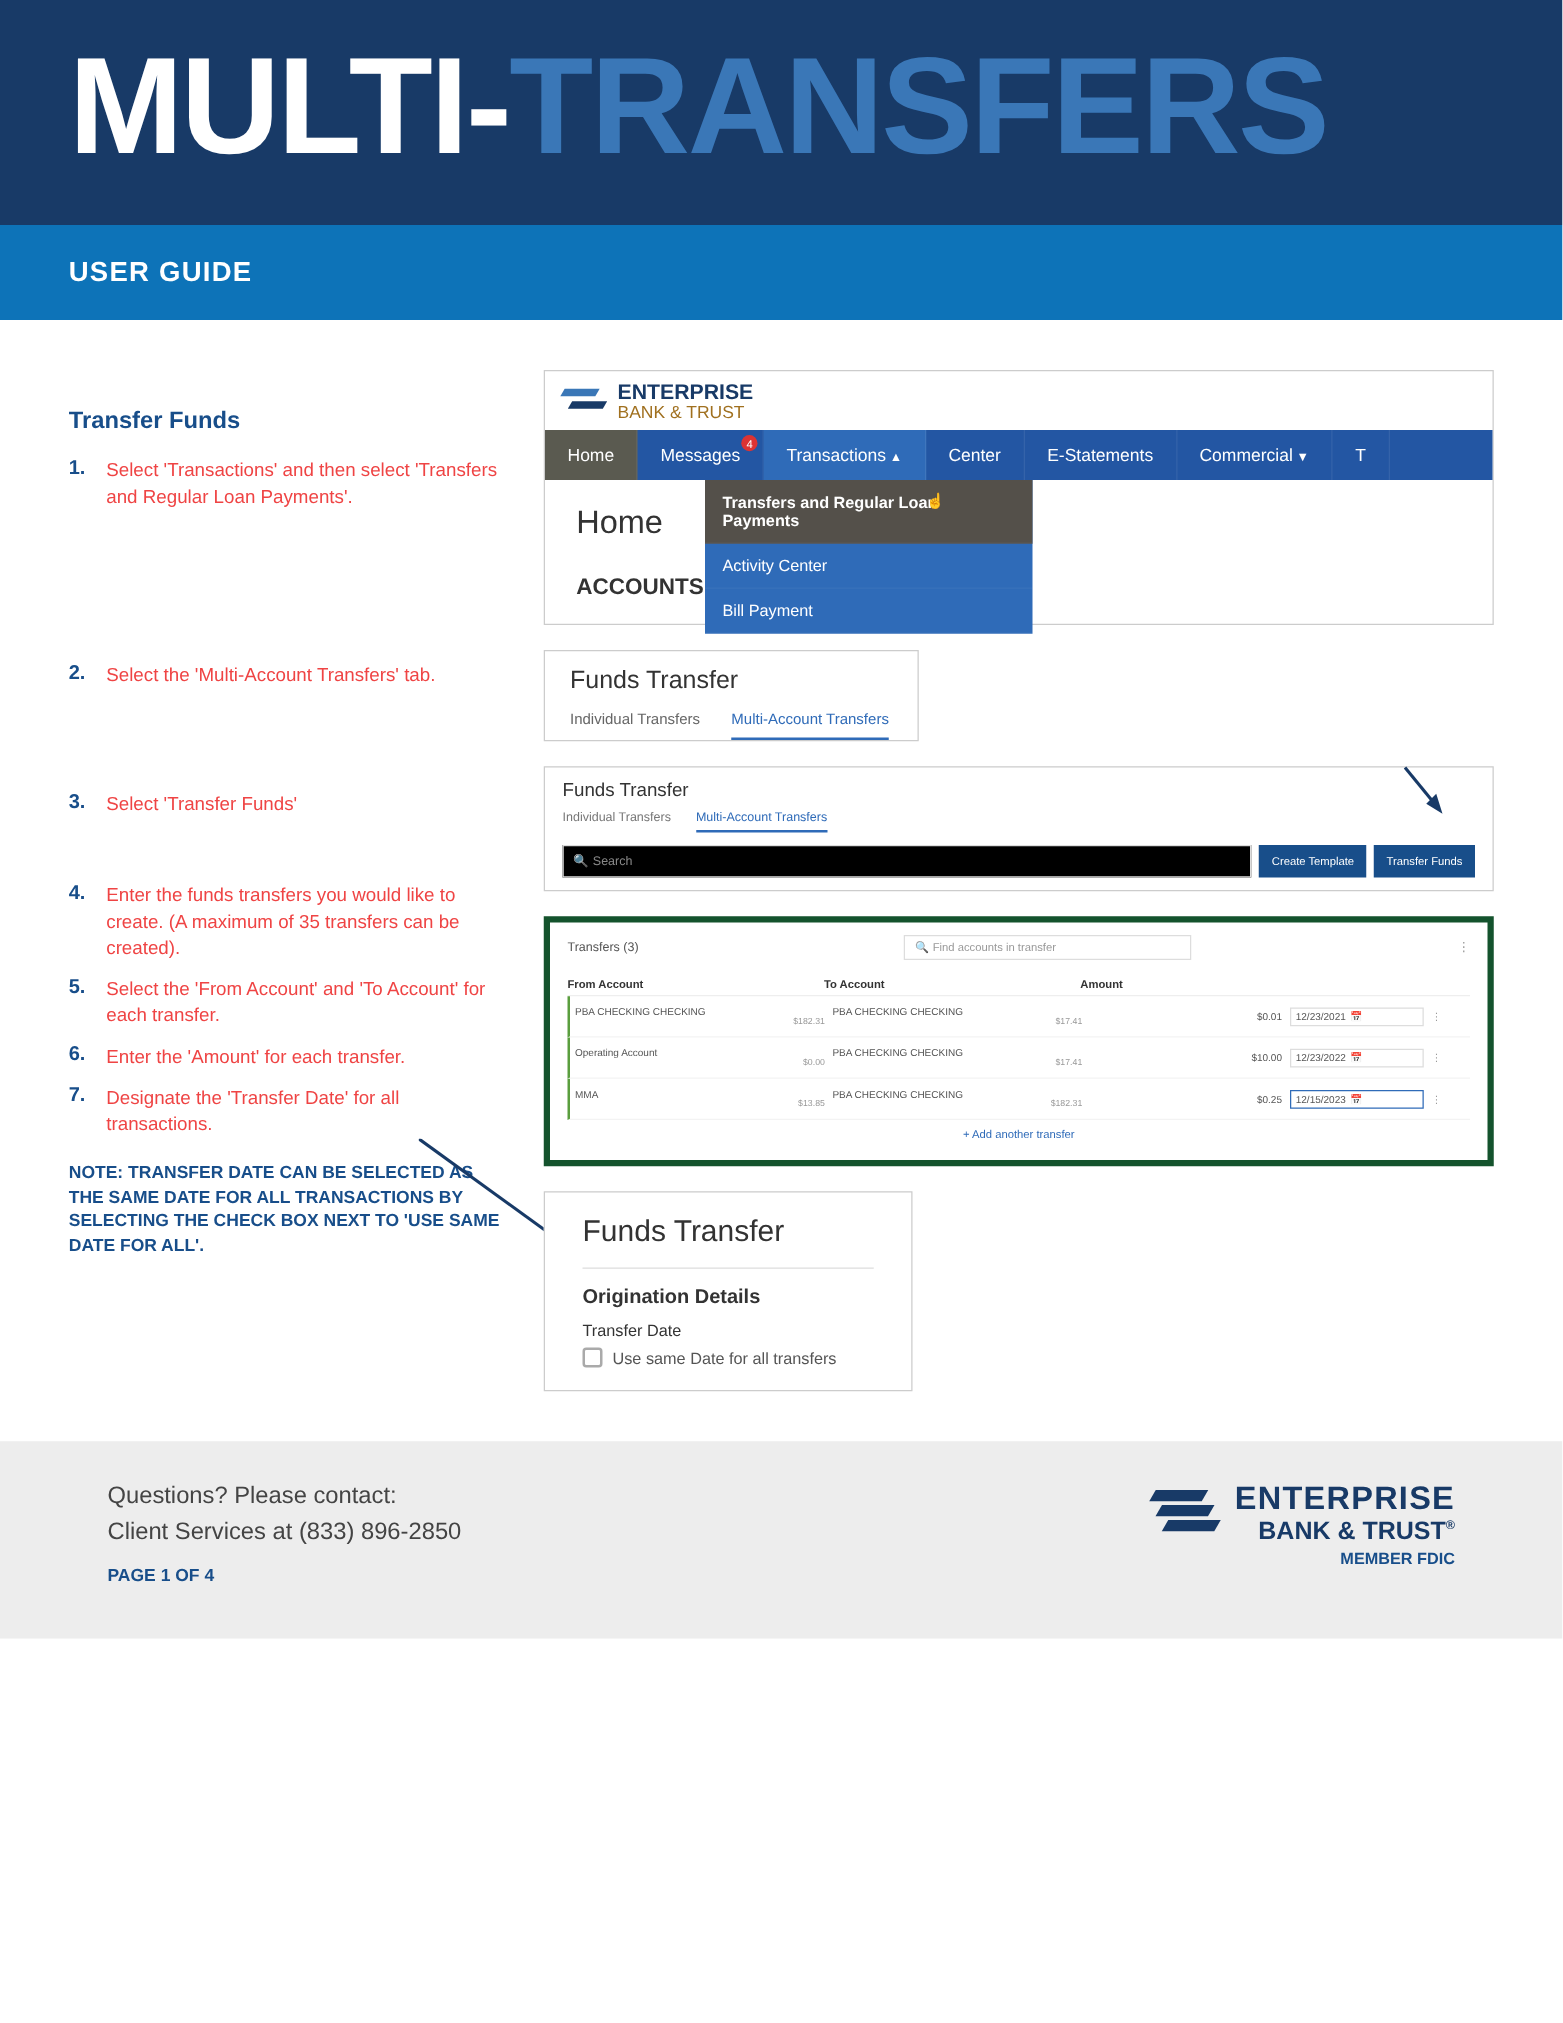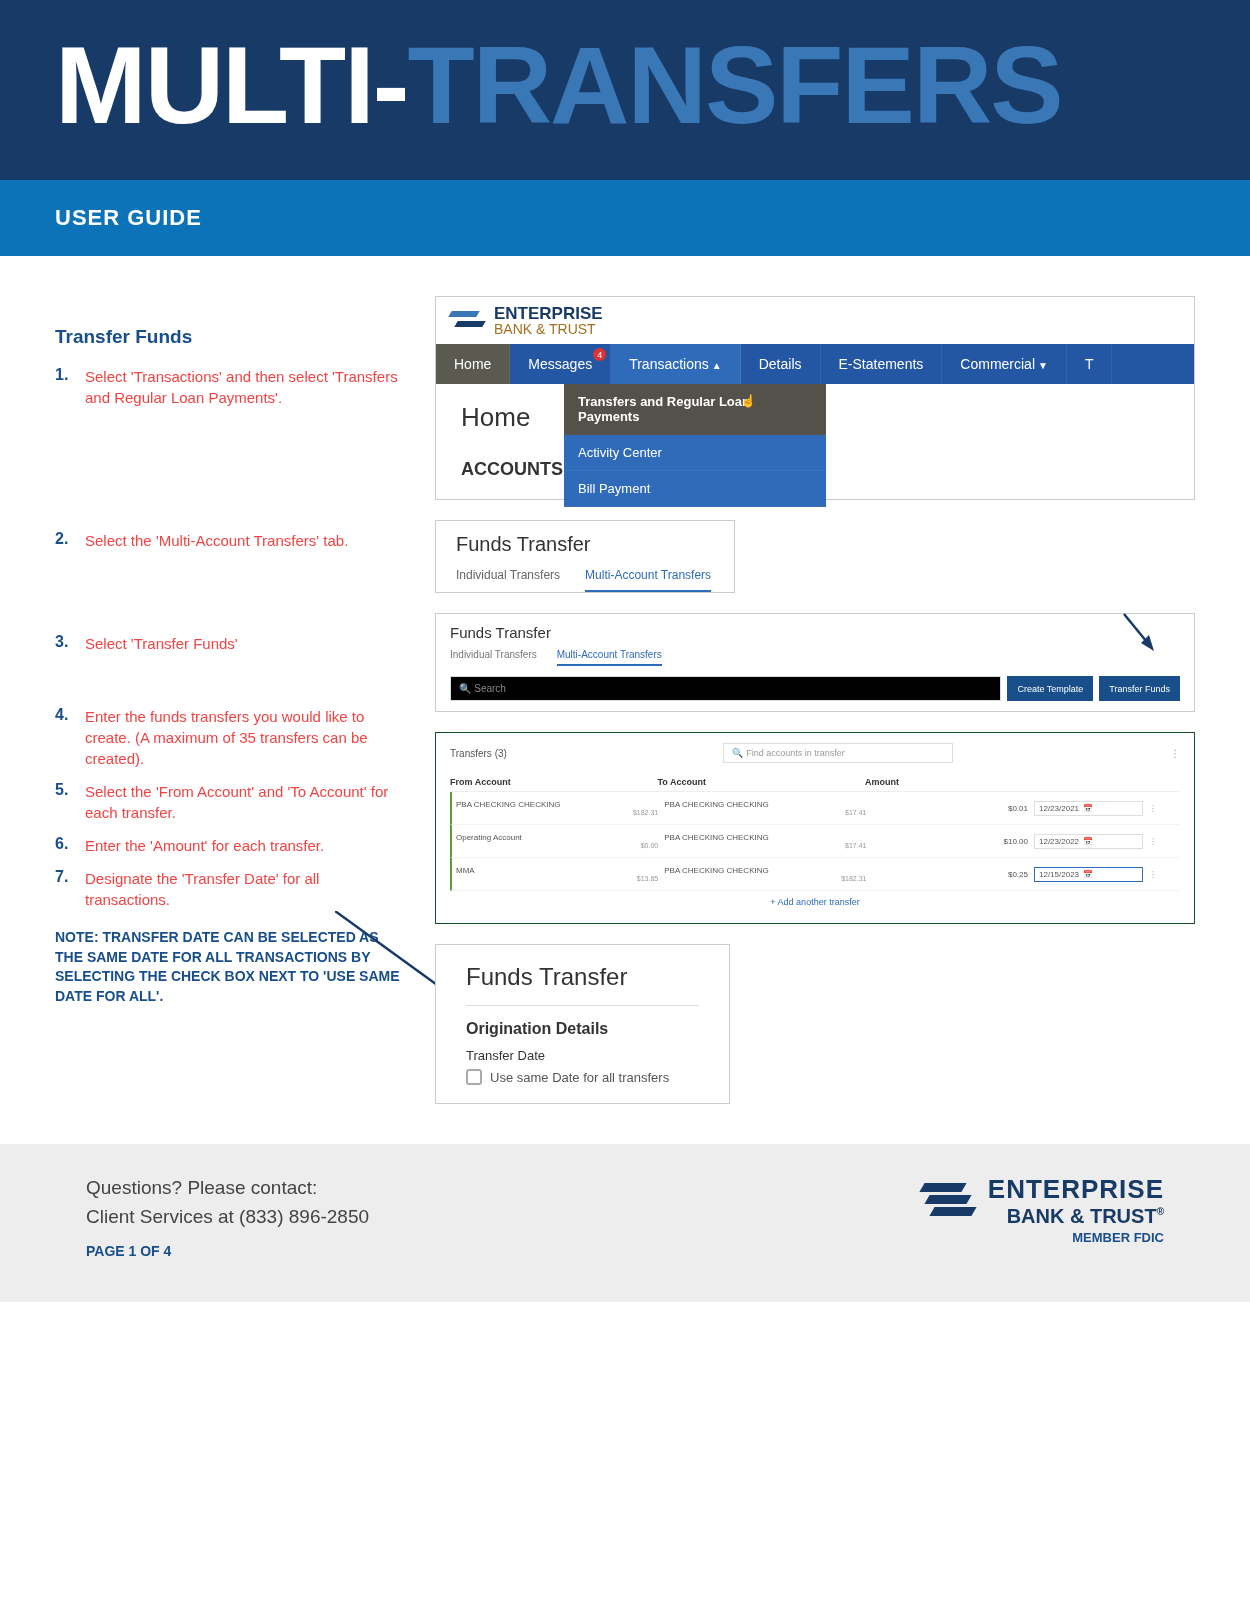--- a/index.html
+++ b/index.html
@@ -57,21 +57,21 @@
   .ss3-title { font-size: 15px; color: #333; margin-bottom: 8px; }
   .ss3-tabs { display: flex; gap: 20px; font-size: 10px; margin-bottom: 10px; }
   .ss3-tab { color: #777; }
   .ss3-tab.active { color: #2f6bb8; border-bottom: 2px solid #2f6bb8; padding-bottom: 4px; }
   .ss3-row { display: flex; gap: 6px; align-items: stretch; }
   .ss3-search { flex: 1; border: 1px solid #ddd; padding: 6px 8px; font-size: 10px; color: #888; background: #000000; }
   .ss3-btn { background: #184e8a; color: #fff; font-size: 9px; padding: 6px 10px; border: none; }
   .arrow3 { position: absolute; right: 35px; top: -5px; }
 
   
-  .ss4 { border: 1px solid #14532d; background: #fff; padding: 10px 14px; margin-bottom: 20px; font-size: 10px; color: #555; }
+  .ss4 { border: 5px solid #14532d; background: #fff; padding: 10px 14px; margin-bottom: 20px; font-size: 10px; color: #555; }
   .ss4-head { display: flex; justify-content: space-between; align-items: center; margin-bottom: 10px; }
   .ss4-search { border: 1px solid #ddd; padding: 4px 8px; font-size: 9px; width: 230px; color: #999; }
   .ss4-cols { display: grid; grid-template-columns: 1.3fr 1.3fr 1fr 0.7fr 0.2fr; gap: 22px; font-weight: bold; color: #333; font-size: 9px; padding: 4px 0; border-bottom: 1px solid #eee; }
   .ss4-row { display: grid; grid-template-columns: 1.3fr 1.3fr 1fr 0.7fr 0.2fr; gap: 6px; padding: 8px 0; border-bottom: 1px solid #f3f3f3; align-items: center; font-size: 8px; }
   .ss4-row.green { border-left: 2px solid #5a9e3e; padding-left: 4px; }
   .cell-stack .sub { color: #999; font-size: 7px; }
   .cell-right { text-align: right; }
   .date-box { border: 1px solid #ddd; padding: 2px 4px; font-size: 8px; display: inline-flex; align-items: center; gap: 4px; }
   .date-box.active { border: 1px solid #2f6bb8; }
   .cal-ic { color: #888; font-size: 8px; }
@@ -178,21 +178,21 @@
       </div>
       <div class="nav-bar">
         <div class="nav-item nav-home">Home</div>
         <div class="nav-item" style="position:relative;">
           <span>Messages</span>
           <span class="nav-badge">4</span>
         </div>
         <div class="nav-item nav-trans">
           <span>Transactions</span><span class="chev">▲</span>
         </div>
-        <div class="nav-item">Details</div>
+        <div class="nav-item">Center</div>
         <div class="nav-item">E-Statements</div>
         <div class="nav-item">
           <span>Commercial</span><span class="chev">▼</span>
         </div>
         <div class="nav-item">T</div>
       </div>
       <div class="ss1-body">
         <div class="ss1-home-label">Home</div>
         <div class="ss1-accounts">ACCOUNTS</div>
         <div class="dropdown">

